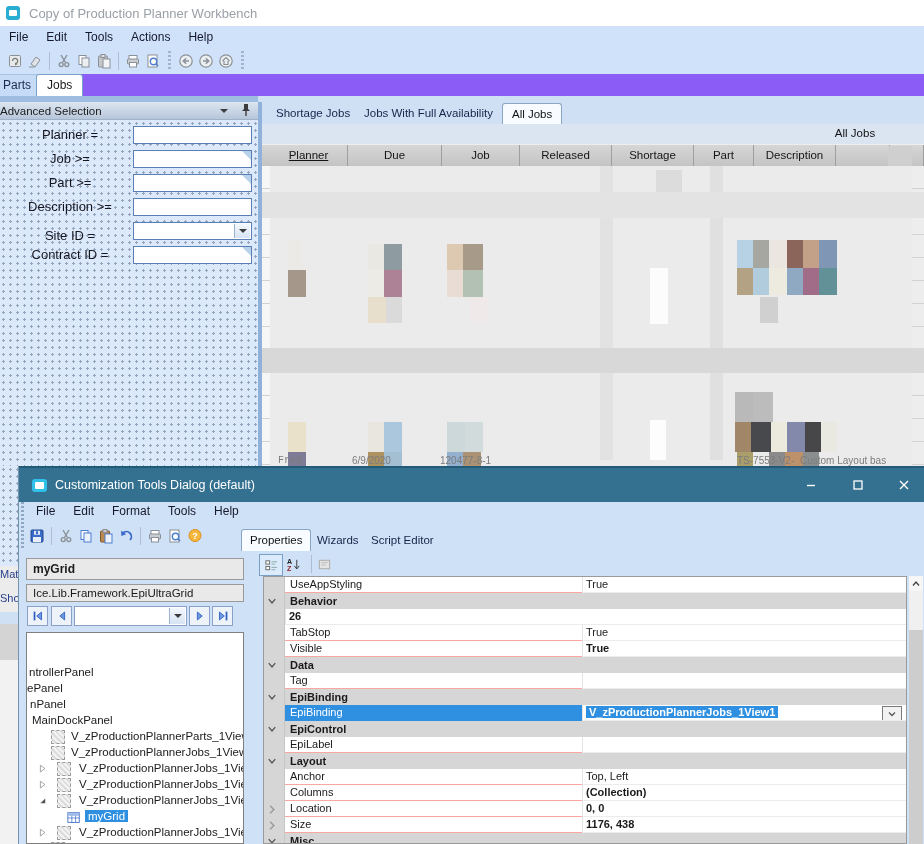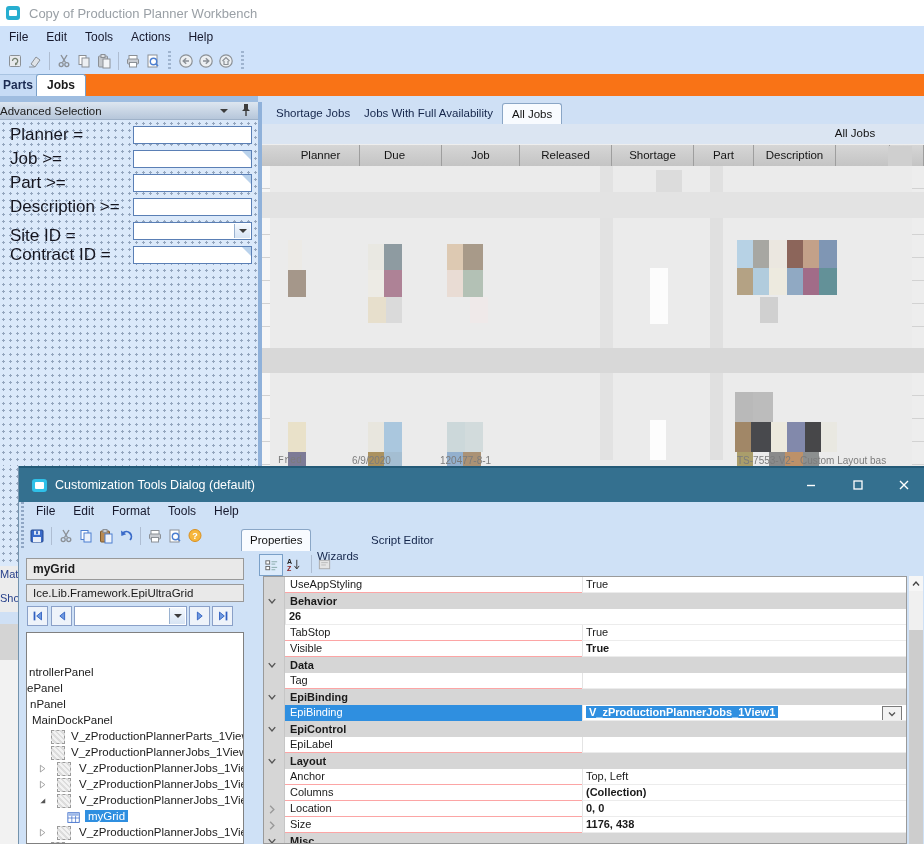--- a/index.html
+++ b/index.html
@@ -14,30 +14,30 @@
   .grip{width:3px;background:repeating-linear-gradient(#8fa6c4 0 2px,transparent 2px 4px);}
   .menurow{display:flex;align-items:center;}
   .menurow span{padding:0 9px;cursor:default;}
   .toolrow{display:flex;align-items:center;}
   
   #main-titlebar{left:0;top:0;width:924px;height:26px;background:#ffffff;display:flex;align-items:center;}
   .appicon{width:14px;height:14px;border-radius:3px;background:#27aed0;margin:0 9px 0 6px;position:relative;}
   .appicon:before{content:"";position:absolute;left:3px;top:4px;right:3px;bottom:4px;background:#fff;border-radius:1px;}
   #main-menubar{left:0;top:26px;width:924px;height:21px;background:#cfe2fa;color:#16182c;}
   #main-toolbar{left:0;top:47px;width:924px;height:27px;background:#cfe2fa;padding-left:5px;}
-  #doc-tabs{left:0;top:74px;width:924px;height:22px;background:#f97316;font-weight:bold;}
+  #doc-tabs{left:0;top:74px;width:924px;height:22px;background:#8b5cf6;}
   .doctab{position:absolute;top:0;height:21px;line-height:21px;padding:0 10px;font-size:12px;}
   .doctab.sel{background:#fff;border:1px solid #7aa0c8;border-bottom:none;border-radius:3px 3px 0 0;}
   .doctab.unsel{background:#c6dbf5;border:1px solid #a9c4e2;border-bottom:none;border-radius:3px 3px 0 0;color:#1b2b52;}
   
   #adv-header{left:0;top:102px;width:258px;height:17px;background:linear-gradient(#dde6f0,#b6c6da);
               display:flex;align-items:center;font-size:11.5px;color:#1c1c1c;border-bottom:1px solid #9fb2c9;}
   #adv-canvas{left:0;top:120px;width:258px;height:346px;background-color:#dbe9fa;
               background-image:radial-gradient(circle,#93a5bd 1px,transparent 1.2px);background-size:7px 7px;}
-  .fldlabel{position:absolute;right:128px;width:120px;text-align:left;font-size:17px;color:#15151f;line-height:18px;}
+  .fldlabel{position:absolute;right:128px;width:120px;text-align:center;font-size:13px;color:#15151f;line-height:18px;}
   .fldbox{position:absolute;left:133px;width:117px;height:16px;background:#fff;border:1px solid #5a7fb5;}
   .corner:after{content:"";position:absolute;right:0;top:0;border-style:solid;border-width:0 9px 9px 0;
                 border-color:transparent #b9d2ec transparent transparent;}
   .combobtn{position:absolute;right:1px;top:1px;bottom:1px;width:15px;background:linear-gradient(#f4f8fd,#d7e4f4);
             border-left:1px solid #9ab2d0;display:flex;align-items:center;justify-content:center;}
   .caret{width:0;height:0;border-left:4px solid transparent;border-right:4px solid transparent;border-top:4px solid #3c3c3c;}
   
   #right-area{left:262px;top:102px;width:662px;height:364px;background:#cfe0f5;border-left:4px solid #8fb1da;margin-left:-4px;}
   .sheettab{position:absolute;top:1px;height:21px;line-height:21px;padding:0 9px;font-size:11.5px;color:#14254a;}
   .sheettab.sel{background:#f8fbff;border:1px solid #8aa6c6;border-bottom:none;border-radius:3px 3px 0 0;color:#111;}
@@ -224,21 +224,21 @@
 <div class="abs" id="right-area">
   <div id="sheet-tabs">
       <div class="sheettab" style="left: 5px;">Shortage Jobs</div>
       <div class="sheettab" style="left: 93px;">Jobs With Full Availability</div>
       <div class="sheettab sel" style="left: 240px;">All Jobs</div>
     </div>
   <div class="abs" id="caption-band">
     <div>All Jobs</div>
   </div>
   <div class="abs" id="grid-header">
-      <div class="hcell" style="left: 20px; width: 77px;">Planner</div>
+      <div class="hcell" style="left: 8px; width: 77px; text-decoration: underline;">Planner</div>
       <div class="hcell" style="left: 86px; width: 93px;">Due</div>
       <div class="hcell" style="left: 180px; width: 77px;">Job</div>
       <div class="hcell" style="left: 258px; width: 91px;">Released</div>
       <div class="hcell" style="left: 350px; width: 81px;">Shortage</div>
       <div class="hcell" style="left: 432px; width: 59px;">Part</div>
       <div class="hcell" style="left: 492px; width: 81px;">Description</div>
       <div class="hcell" style="left: 574px; width: 53px;"></div>
       <div class="hcell" style="left: 628px; width: 33px;"></div>
     </div>
   <div class="abs tile" style="left:626px;top:44px;width:24px;height:318px;background:#cfcfcf;"></div>
@@ -623,21 +623,21 @@
     </div>
   <div id="pg-scroll">
     <div id="pg-up">
       <svg viewBox="0 0 16 16">
           <path d="M4 10 L8 5.5 L12 10" fill="none" stroke="#444" stroke-width="1.8"></path>
         </svg>
       </div>
     <div id="pg-thumb"></div>
   </div>
 <div class="dlgtab sel" style="left: 222px;">Properties</div>
-    <div class="dlgtab" style="left: 290px; margin-top: 16px;">Wizards</div>
+    <div class="dlgtab" style="left: 290px;">Wizards</div>
     <div class="dlgtab" style="left: 344px;">Script Editor</div>
     <div class="minibtn sel" style="left: 240px;">
       <svg viewBox="0 0 16 16" width="15" height="15">
         <rect x="2" y="3" width="4" height="3.5" fill="#fff" stroke="#666"></rect>
         <rect x="2" y="9" width="4" height="3.5" fill="#fff" stroke="#666"></rect>
         <path d="M8 4 L14 4 M8 10 L14 10 M8 6.5 L12 6.5 M8 12.5 L12 12.5" stroke="#8aa" stroke-width="1"></path>
       </svg>
     </div>
     <div class="minibtn" style="left: 263px;">
       <svg viewBox="0 0 16 16" width="15" height="15">

